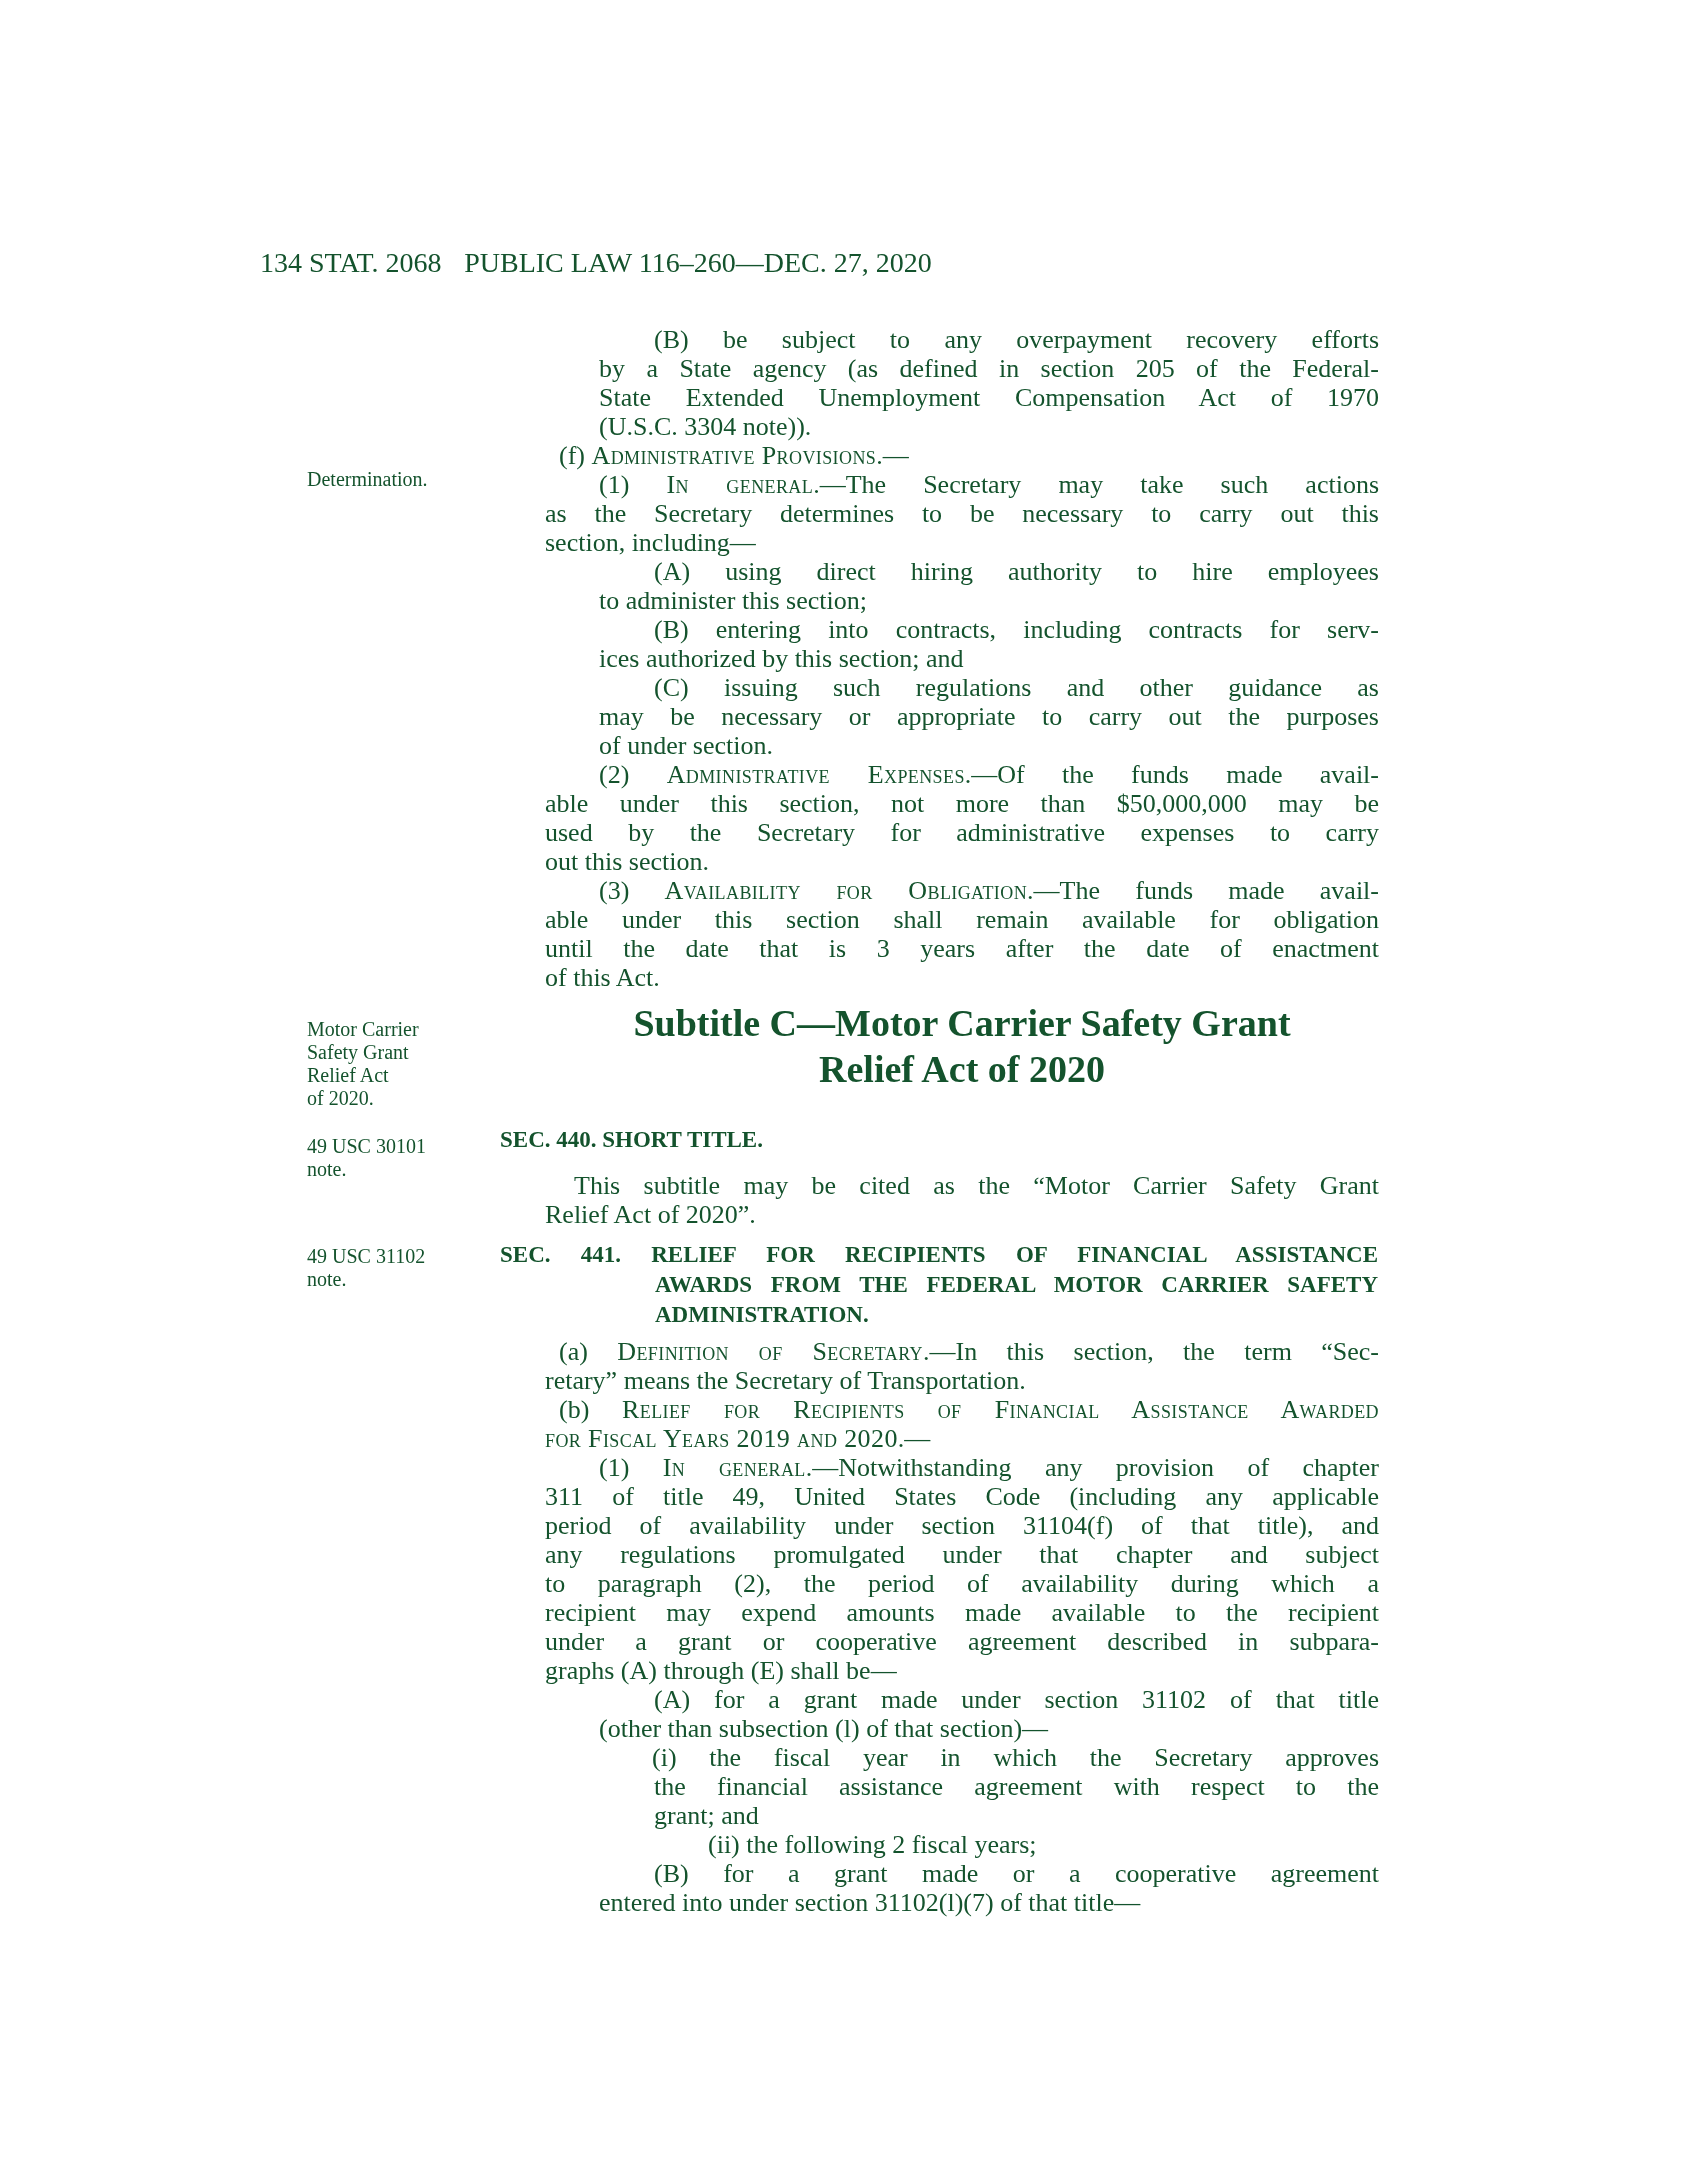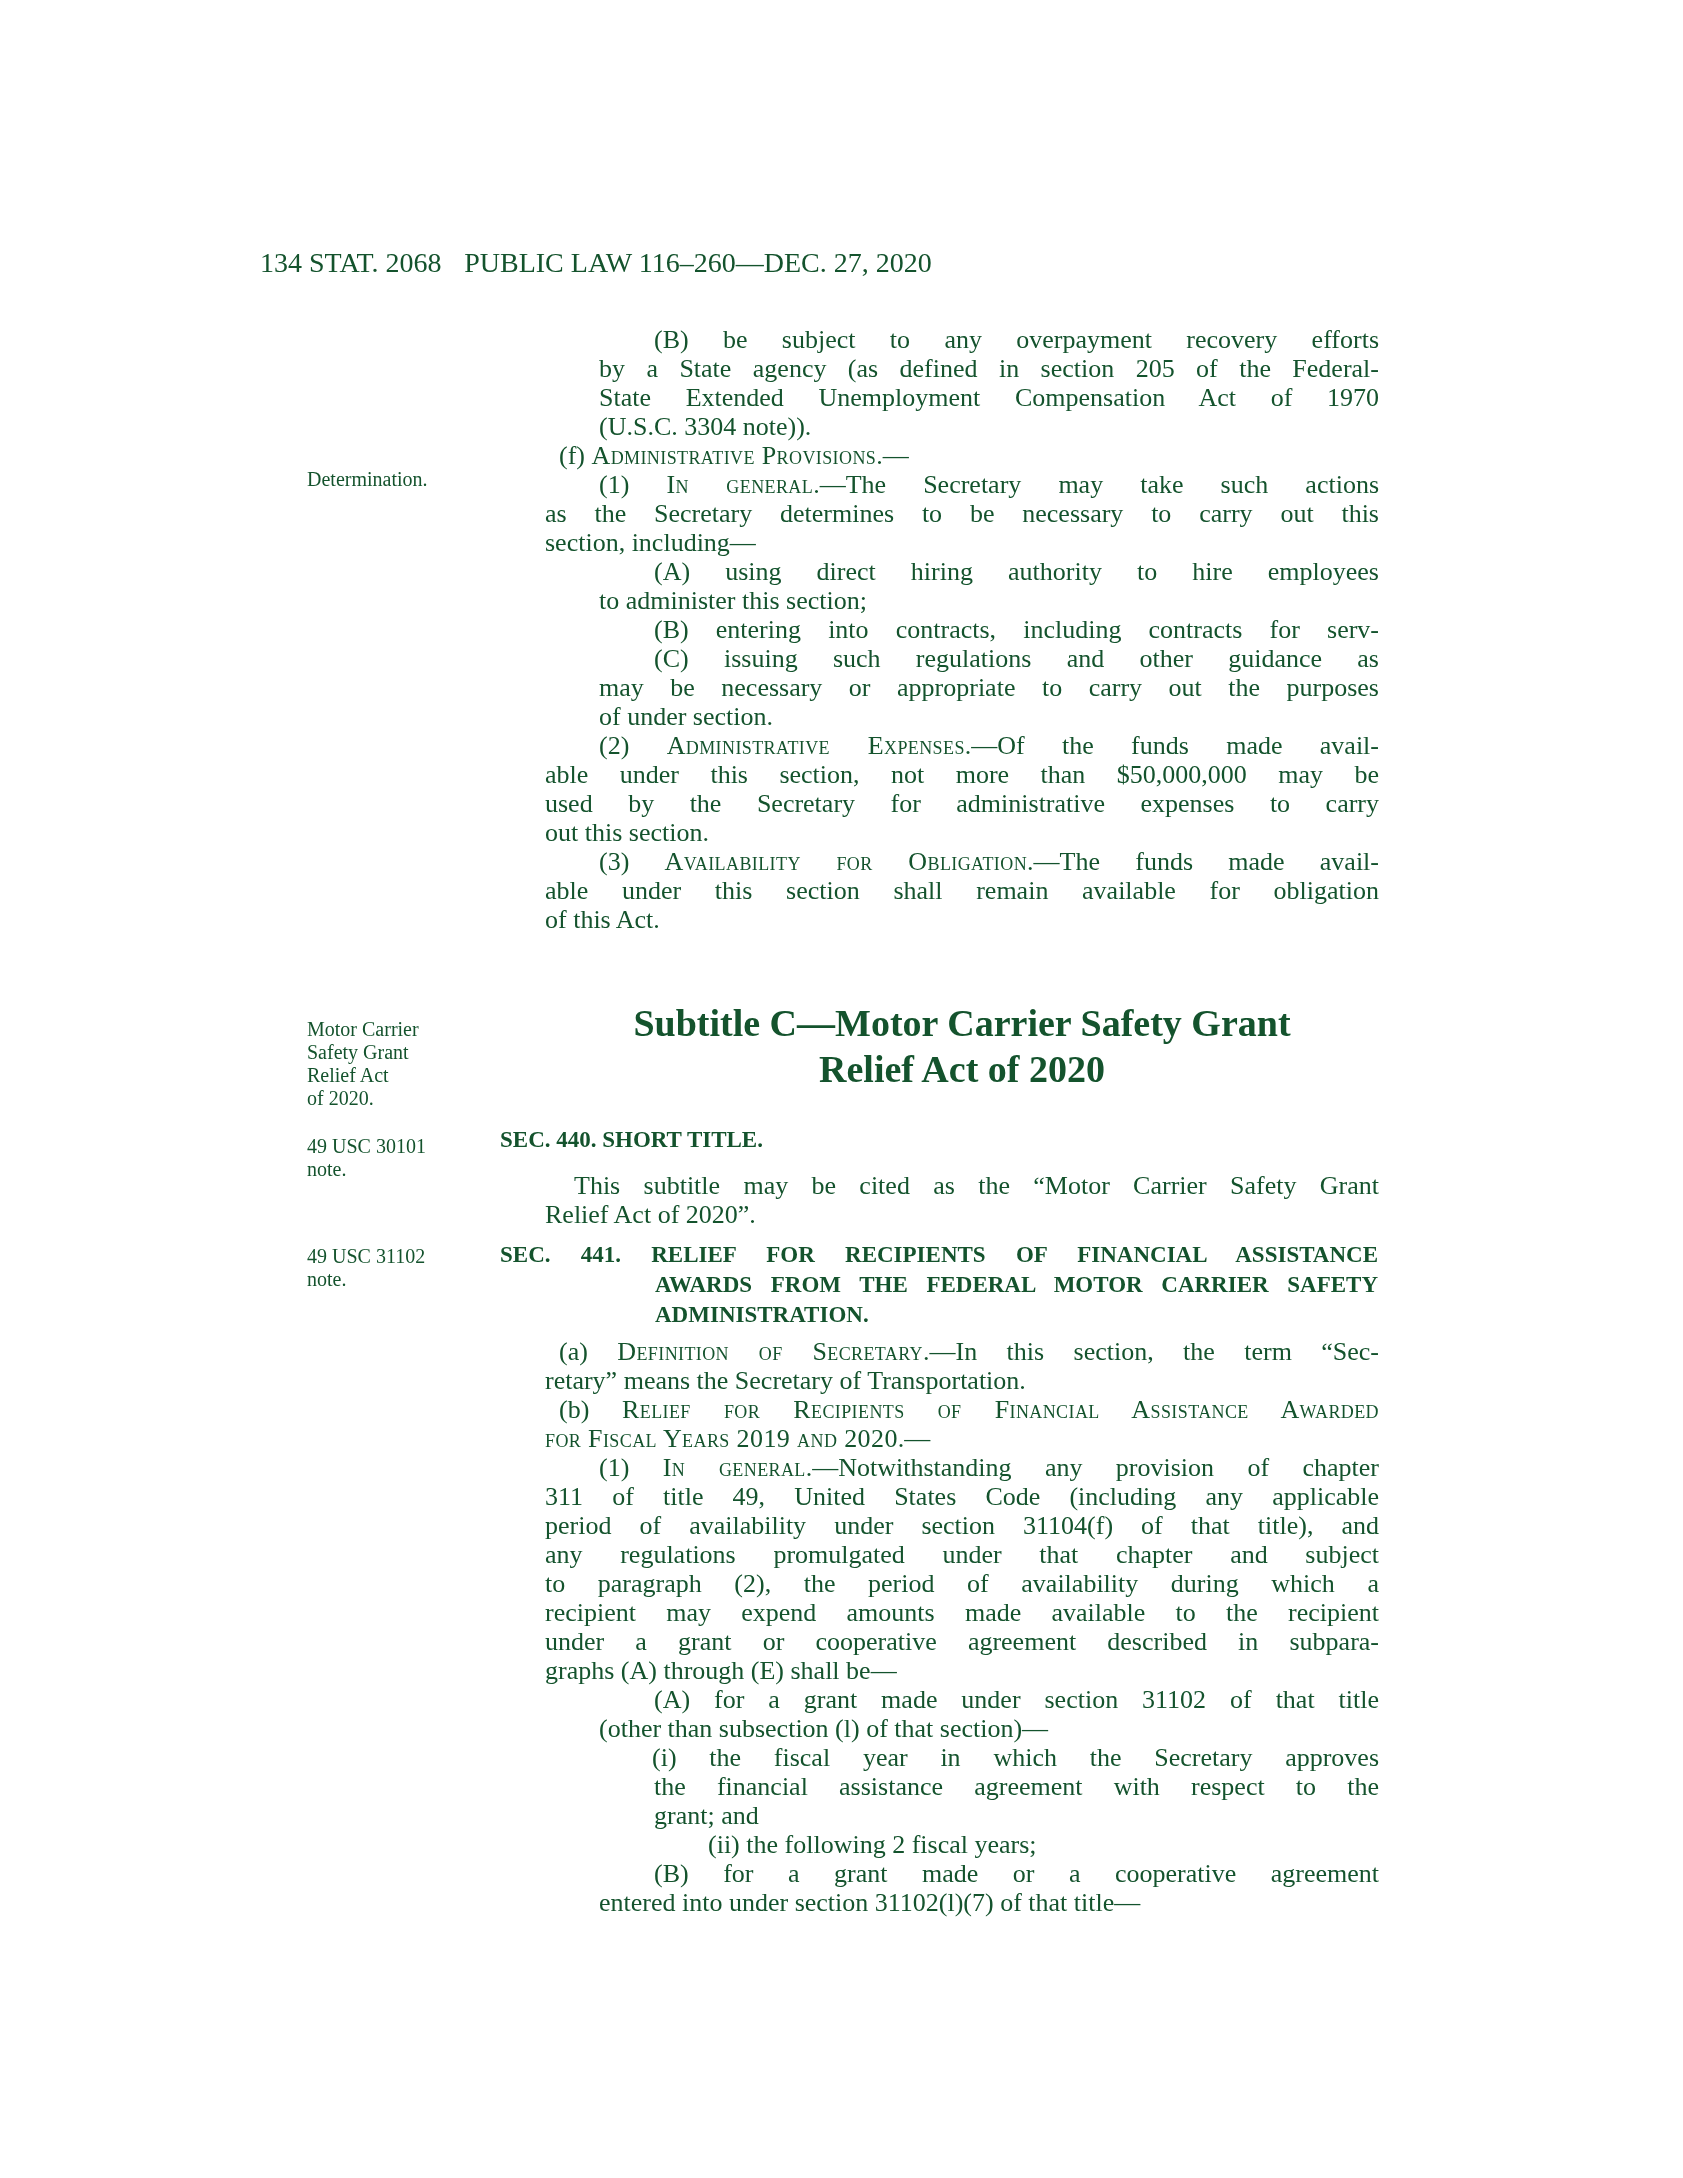--- a/index.html
+++ b/index.html
@@ -105,29 +105,31 @@
         <div class="line" style="margin-left: 54px;"><span>by a State agency (as defined in section 205 of the Federal-</span></div>
         <div class="line" style="margin-left: 54px;"><span>State Extended Unemployment Compensation Act of 1970</span></div>
         <div class="line last" style="margin-left: 54px;"><span>(U.S.C. 3304 note)).</span></div>
         <div class="line last" style="margin-left: 14px;"><span>(f) </span><span class="sc">Administrative Provisions</span><span>.—</span></div>
         <div class="line" style="margin-left: 54px;"><span>(1) </span><span class="sc">In general</span><span>.—The Secretary may take such actions</span></div>
         <div class="line"><span>as the Secretary determines to be necessary to carry out this</span></div>
         <div class="line last"><span>section, including—</span></div>
         <div class="line" style="margin-left: 109px;"><span>(A) using direct hiring authority to hire employees</span></div>
         <div class="line last" style="margin-left: 54px;"><span>to administer this section;</span></div>
         <div class="line" style="margin-left: 109px;"><span>(B) entering into contracts, including contracts for serv-</span></div>
+        <div class="line last" style="margin-left: 54px;"><span>ices authorized by this section; and</span></div>
         <div class="line" style="margin-left: 109px;"><span>(C) issuing such regulations and other guidance as</span></div>
         <div class="line" style="margin-left: 54px;"><span>may be necessary or appropriate to carry out the purposes</span></div>
         <div class="line last" style="margin-left: 54px;"><span>of under section.</span></div>
         <div class="line" style="margin-left: 54px;"><span>(2) </span><span class="sc">Administrative Expenses</span><span>.—Of the funds made avail-</span></div>
         <div class="line"><span>able under this section, not more than $50,000,000 may be</span></div>
         <div class="line"><span>used by the Secretary for administrative expenses to carry</span></div>
         <div class="line last"><span>out this section.</span></div>
         <div class="line" style="margin-left: 54px;"><span>(3) </span><span class="sc">Availability for Obligation</span><span>.—The funds made avail-</span></div>
         <div class="line"><span>able under this section shall remain available for obligation</span></div>
+        <div class="line"><span>until the date that is 3 years after the date of enactment</span></div>
         <div class="line last"><span>of this Act.</span></div>
       </div>
       <div class="block subtitle" style="top: 1000px;">
         <div class="line last"><span>Subtitle C—Motor Carrier Safety Grant</span></div>
         <div class="line last"><span>Relief Act of 2020</span></div>
       </div>
       <div class="block secheading" style="top: 1125px;">
         <div class="line last"><span>SEC. 440. SHORT TITLE.</span></div>
       </div>
       <div class="block body" style="top: 1171px;">

